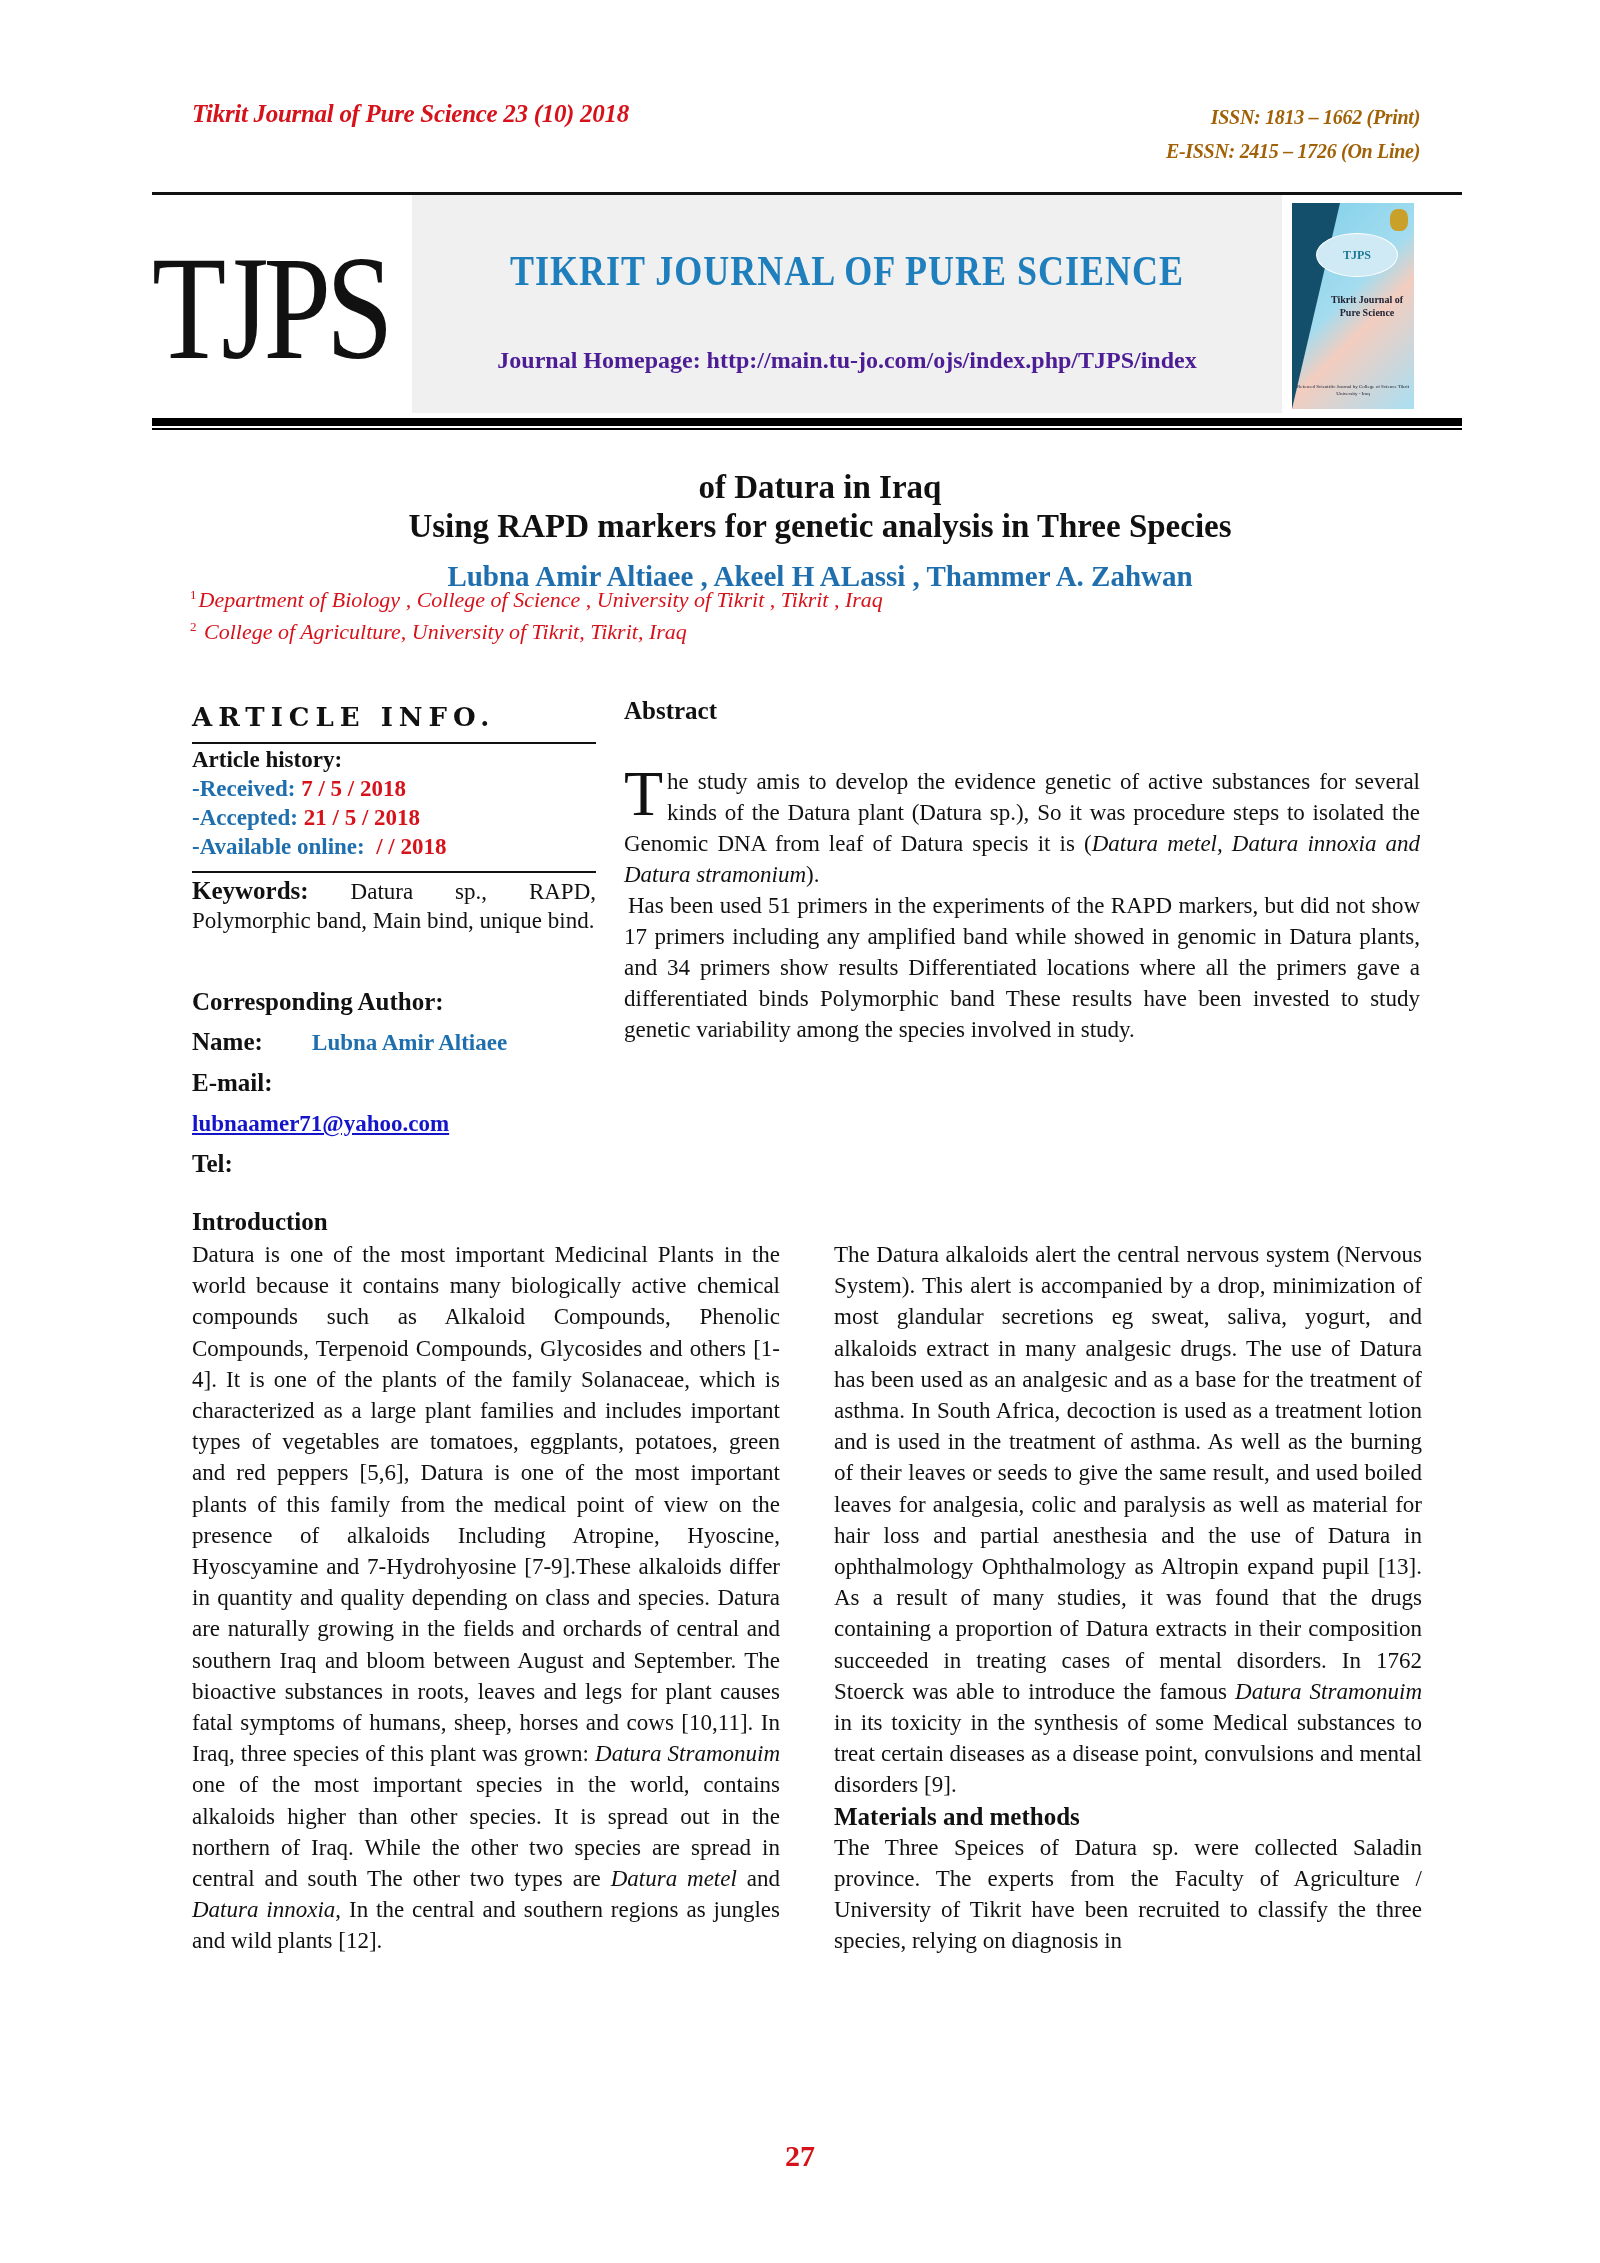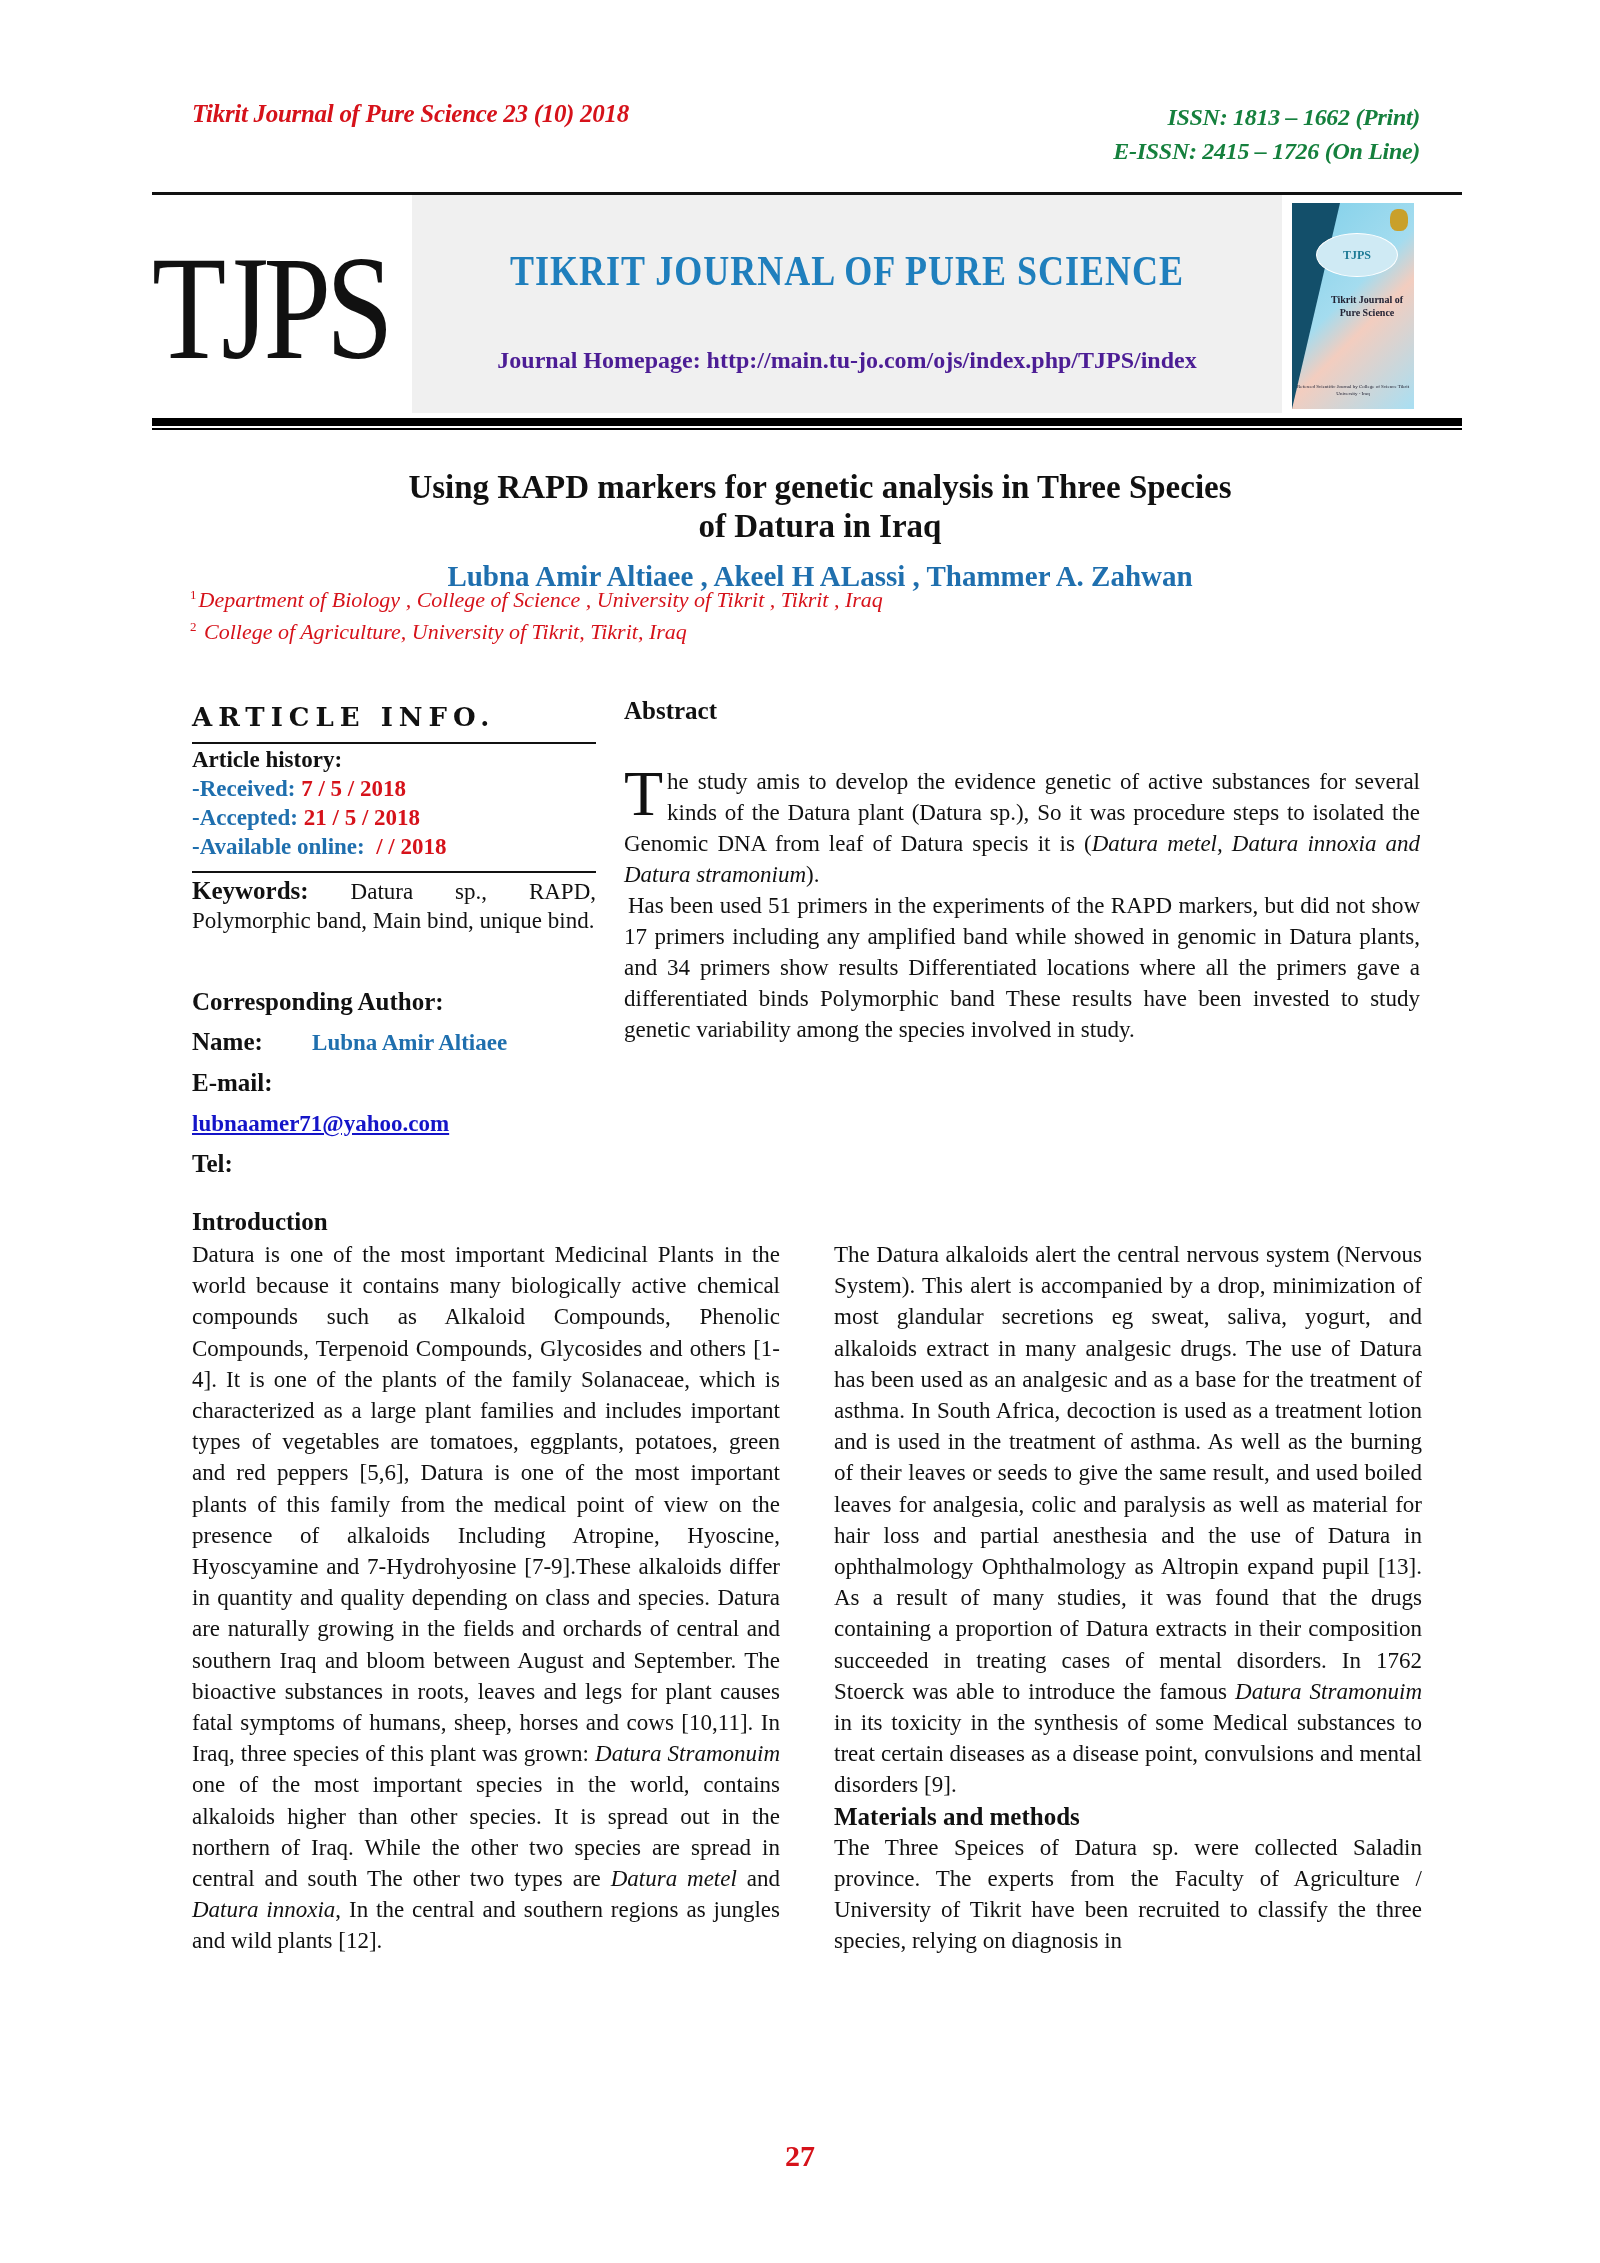--- a/index.html
+++ b/index.html
@@ -2,21 +2,21 @@
 <html><head>
 <meta charset="utf-8">
 <style>
   html, body { margin: 0; padding: 0; background: #ffffff; }
   body { width: 1600px; height: 2263px; position: relative; font-family: "Liberation Serif", serif; color: #111; overflow: hidden; }
   .abs { position: absolute; }
   .red { color: #d6121a; text-align: right; }
   .blue { color: #1f6fae; }
 
   .running-left { left: 192px; top: 100px; font-size: 25px; font-style: italic; font-weight: bold; color: #d6121a; letter-spacing: -0.3px; }
-  .running-right { right: 180px; top: 100px; text-align: right; font-size: 24px; font-style: italic; font-weight: bold; color: #15803d; line-height: 34px; letter-spacing: -0.3px; }
+  .running-right { right: 180px; top: 100px; text-align: right; font-size: 20px; font-style: italic; font-weight: bold; color: #a16207; line-height: 34px; letter-spacing: -0.3px; }
 
   .top-rule { left: 152px; top: 192px; width: 1310px; height: 3px; background: #111; }
   .banner { left: 152px; top: 195px; width: 1310px; height: 222px; }
   .logo { left: 0; top: 18px; width: 255px; height: 190px; font-family: "Liberation Serif", serif; font-size: 148px; line-height: 190px; color: #111; letter-spacing: -6px; transform: scaleX(0.82); transform-origin: left center; }
   .grey-panel { left: 260px; top: 0; width: 870px; height: 218px; background: #f0f0f0; }
   .journal-name { left: 0; width: 870px; top: 55px; text-align: center; font-family: "Liberation Serif", serif; font-size: 36px; font-weight: bold; color: #1f7fbd; letter-spacing: 1px; transform: scaleY(1.15); }
   .homepage { left: 0; width: 870px; top: 152px; text-align: center; font-size: 24px; color: #4c1d95; font-weight: bold; }
   .cover { left: 1140px; top: 8px; width: 122px; height: 206px; background: linear-gradient(135deg, #7dcfe9 0%, #a4dcef 45%, #f3cdbf 60%, #a8dff3 100%); overflow: hidden; }
   .cover-dark { left: 0; top: 0; width: 0; height: 0; border-left: 48px solid #134f6a; border-bottom: 206px solid transparent; }
   .cover-oval { left: 24px; top: 30px; width: 80px; height: 42px; border-radius: 50%; background: #cfeaf4; border: 1px solid #ffffff; text-align: center; line-height: 42px; font-size: 12px; font-weight: bold; color: #1d7a95; }
@@ -73,22 +73,22 @@
     <div class="abs cover-emblem"></div>
     <div class="abs cover-oval">TJPS</div>
     <div class="abs cover-title">Tikrit Journal of Pure Science</div>
     <div class="abs cover-foot">Refereed Scientific Journal by College of Science Tikrit University - Iraq</div>
   </div>
 </div>
 <div class="abs bottom-rule-thick"></div>
 <div class="abs bottom-rule-thin"></div>
 
 <div class="abs title">
+  <div>of Datura in Iraq</div>
   <div>Using RAPD markers for genetic analysis in Three Species</div>
-  <div>of Datura in Iraq</div>
 </div>
 <div class="abs authors">Lubna Amir Altiaee , Akeel H ALassi , Thammer A. Zahwan</div>
 <div class="abs affil" style="top:587px;"><sup>1</sup><span>Department of Biology , College of Science , University of Tikrit , Tikrit , Iraq</span></div>
 <div class="abs affil" style="top:619px;"><sup>2</sup>&nbsp;<span>College of Agriculture, University of Tikrit, Tikrit, Iraq</span></div>
 
 <div class="abs ai-head">ARTICLE INFO.</div>
 <div class="abs rule-a"></div>
 <div class="abs ai-hist">
   <div>Article history:</div>
   <div class="ai-line"><span class="blue">-Received:</span> <span class="red">7 / 5 / 2018</span></div>

